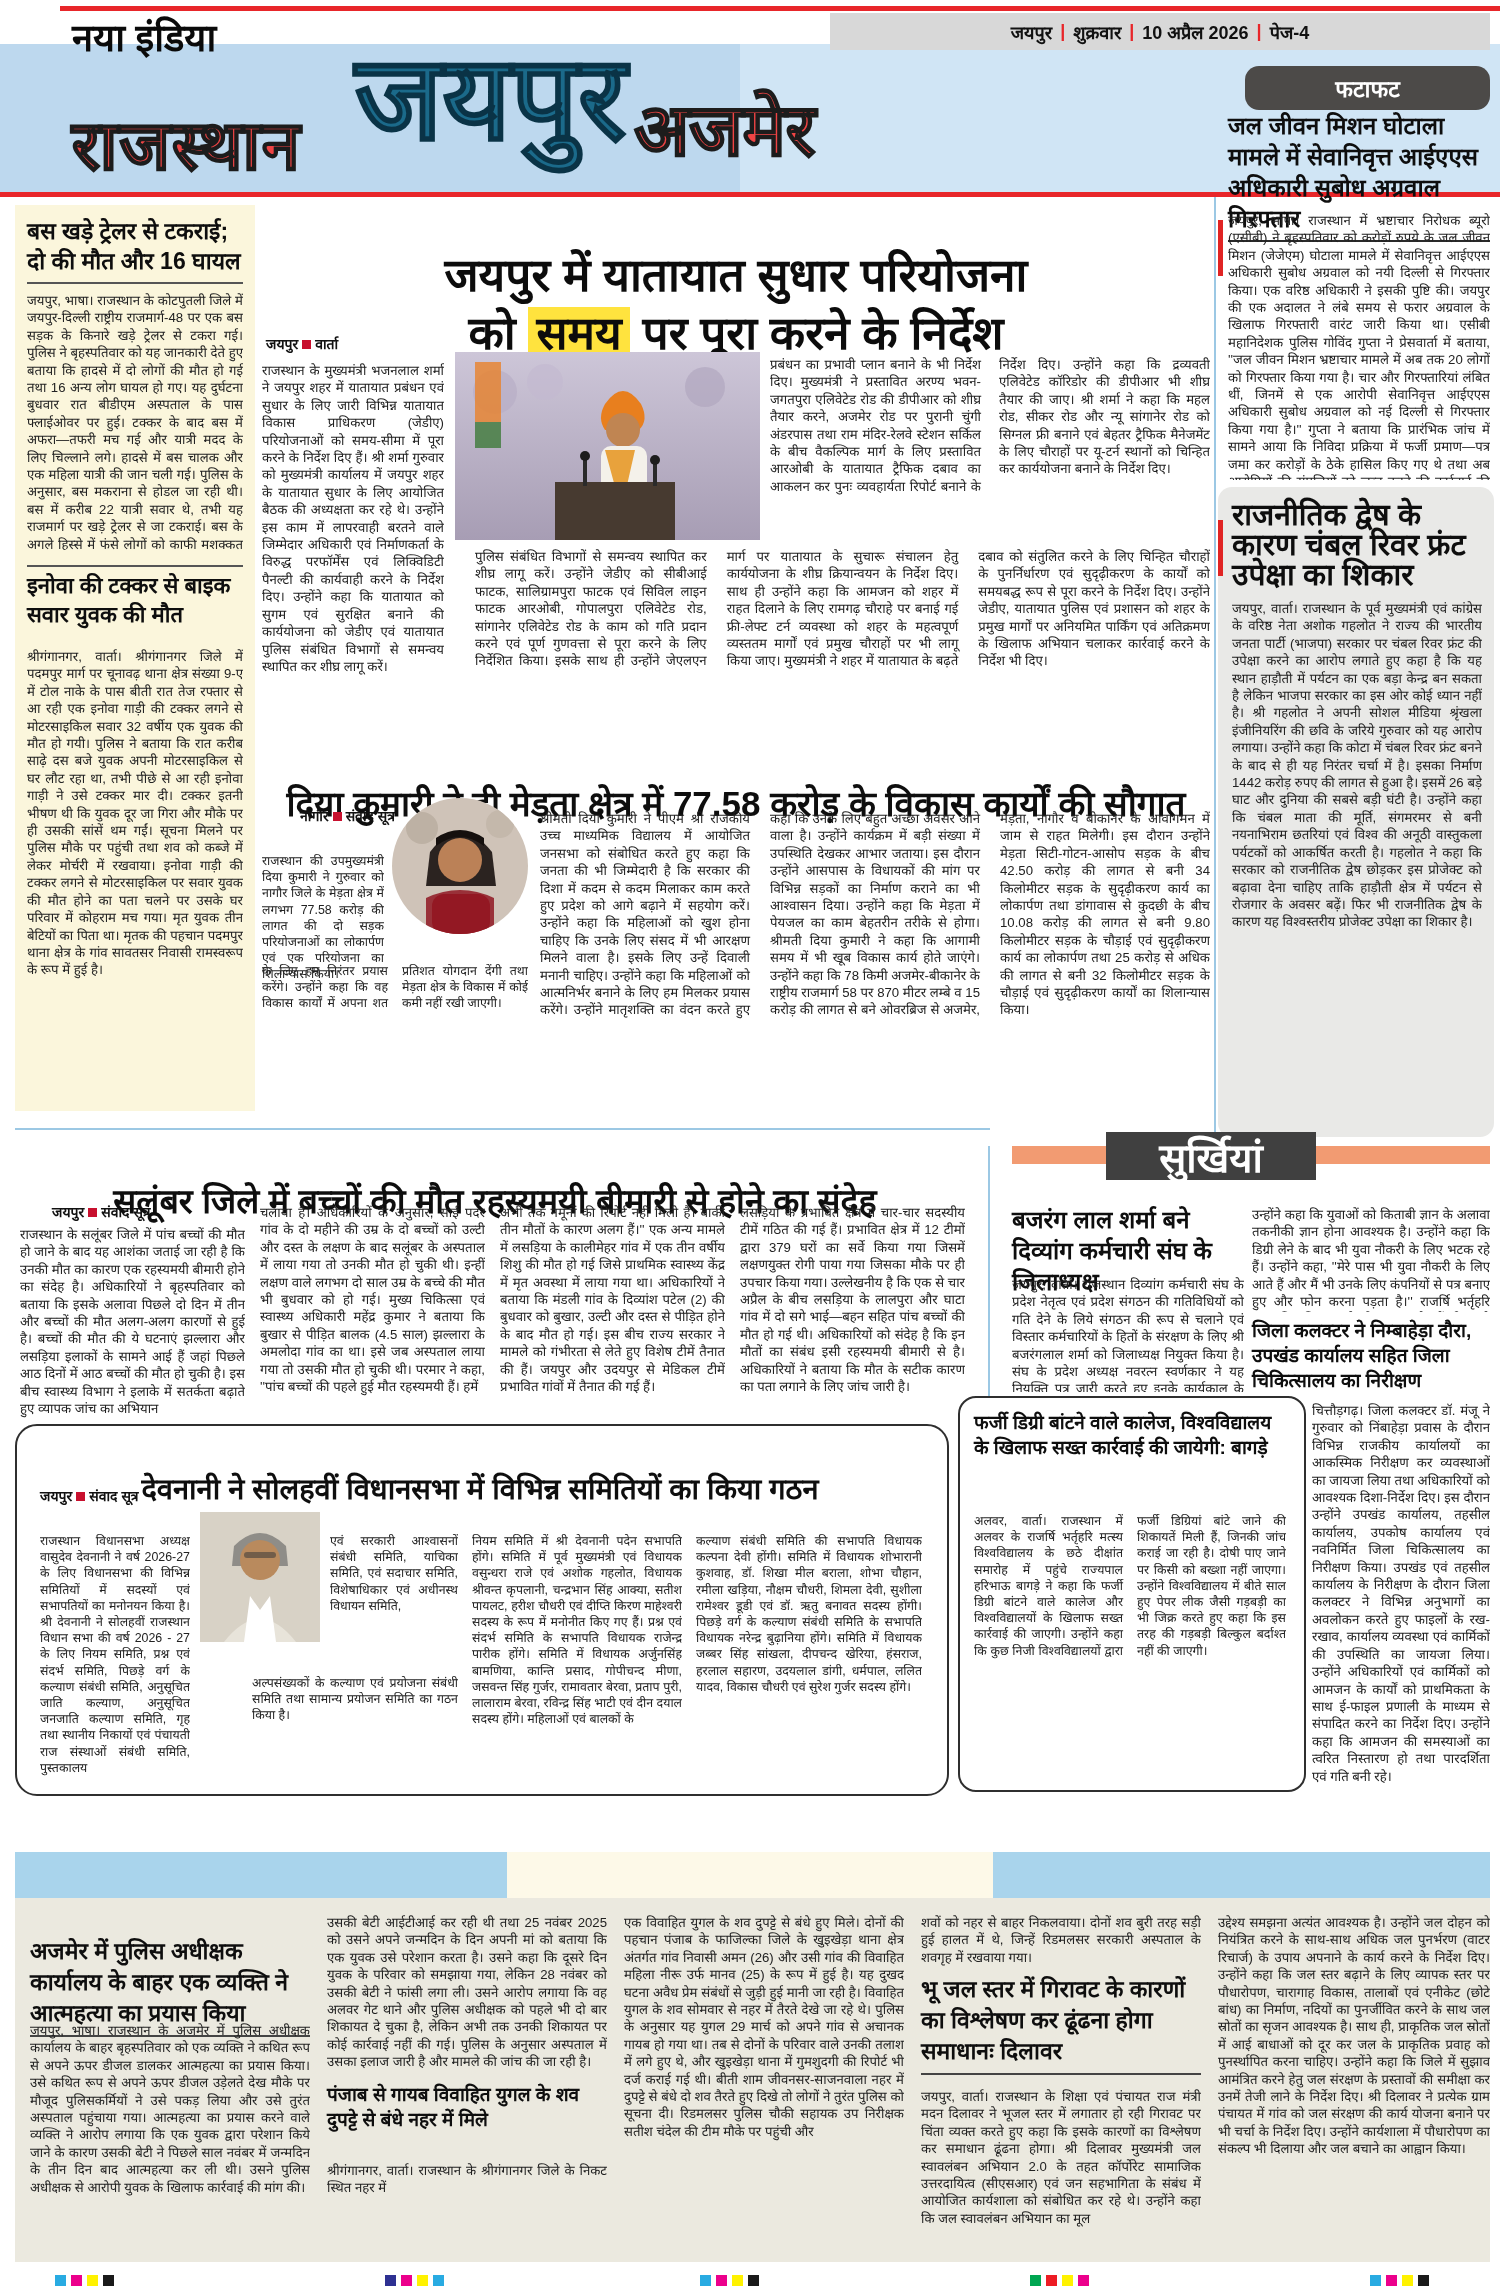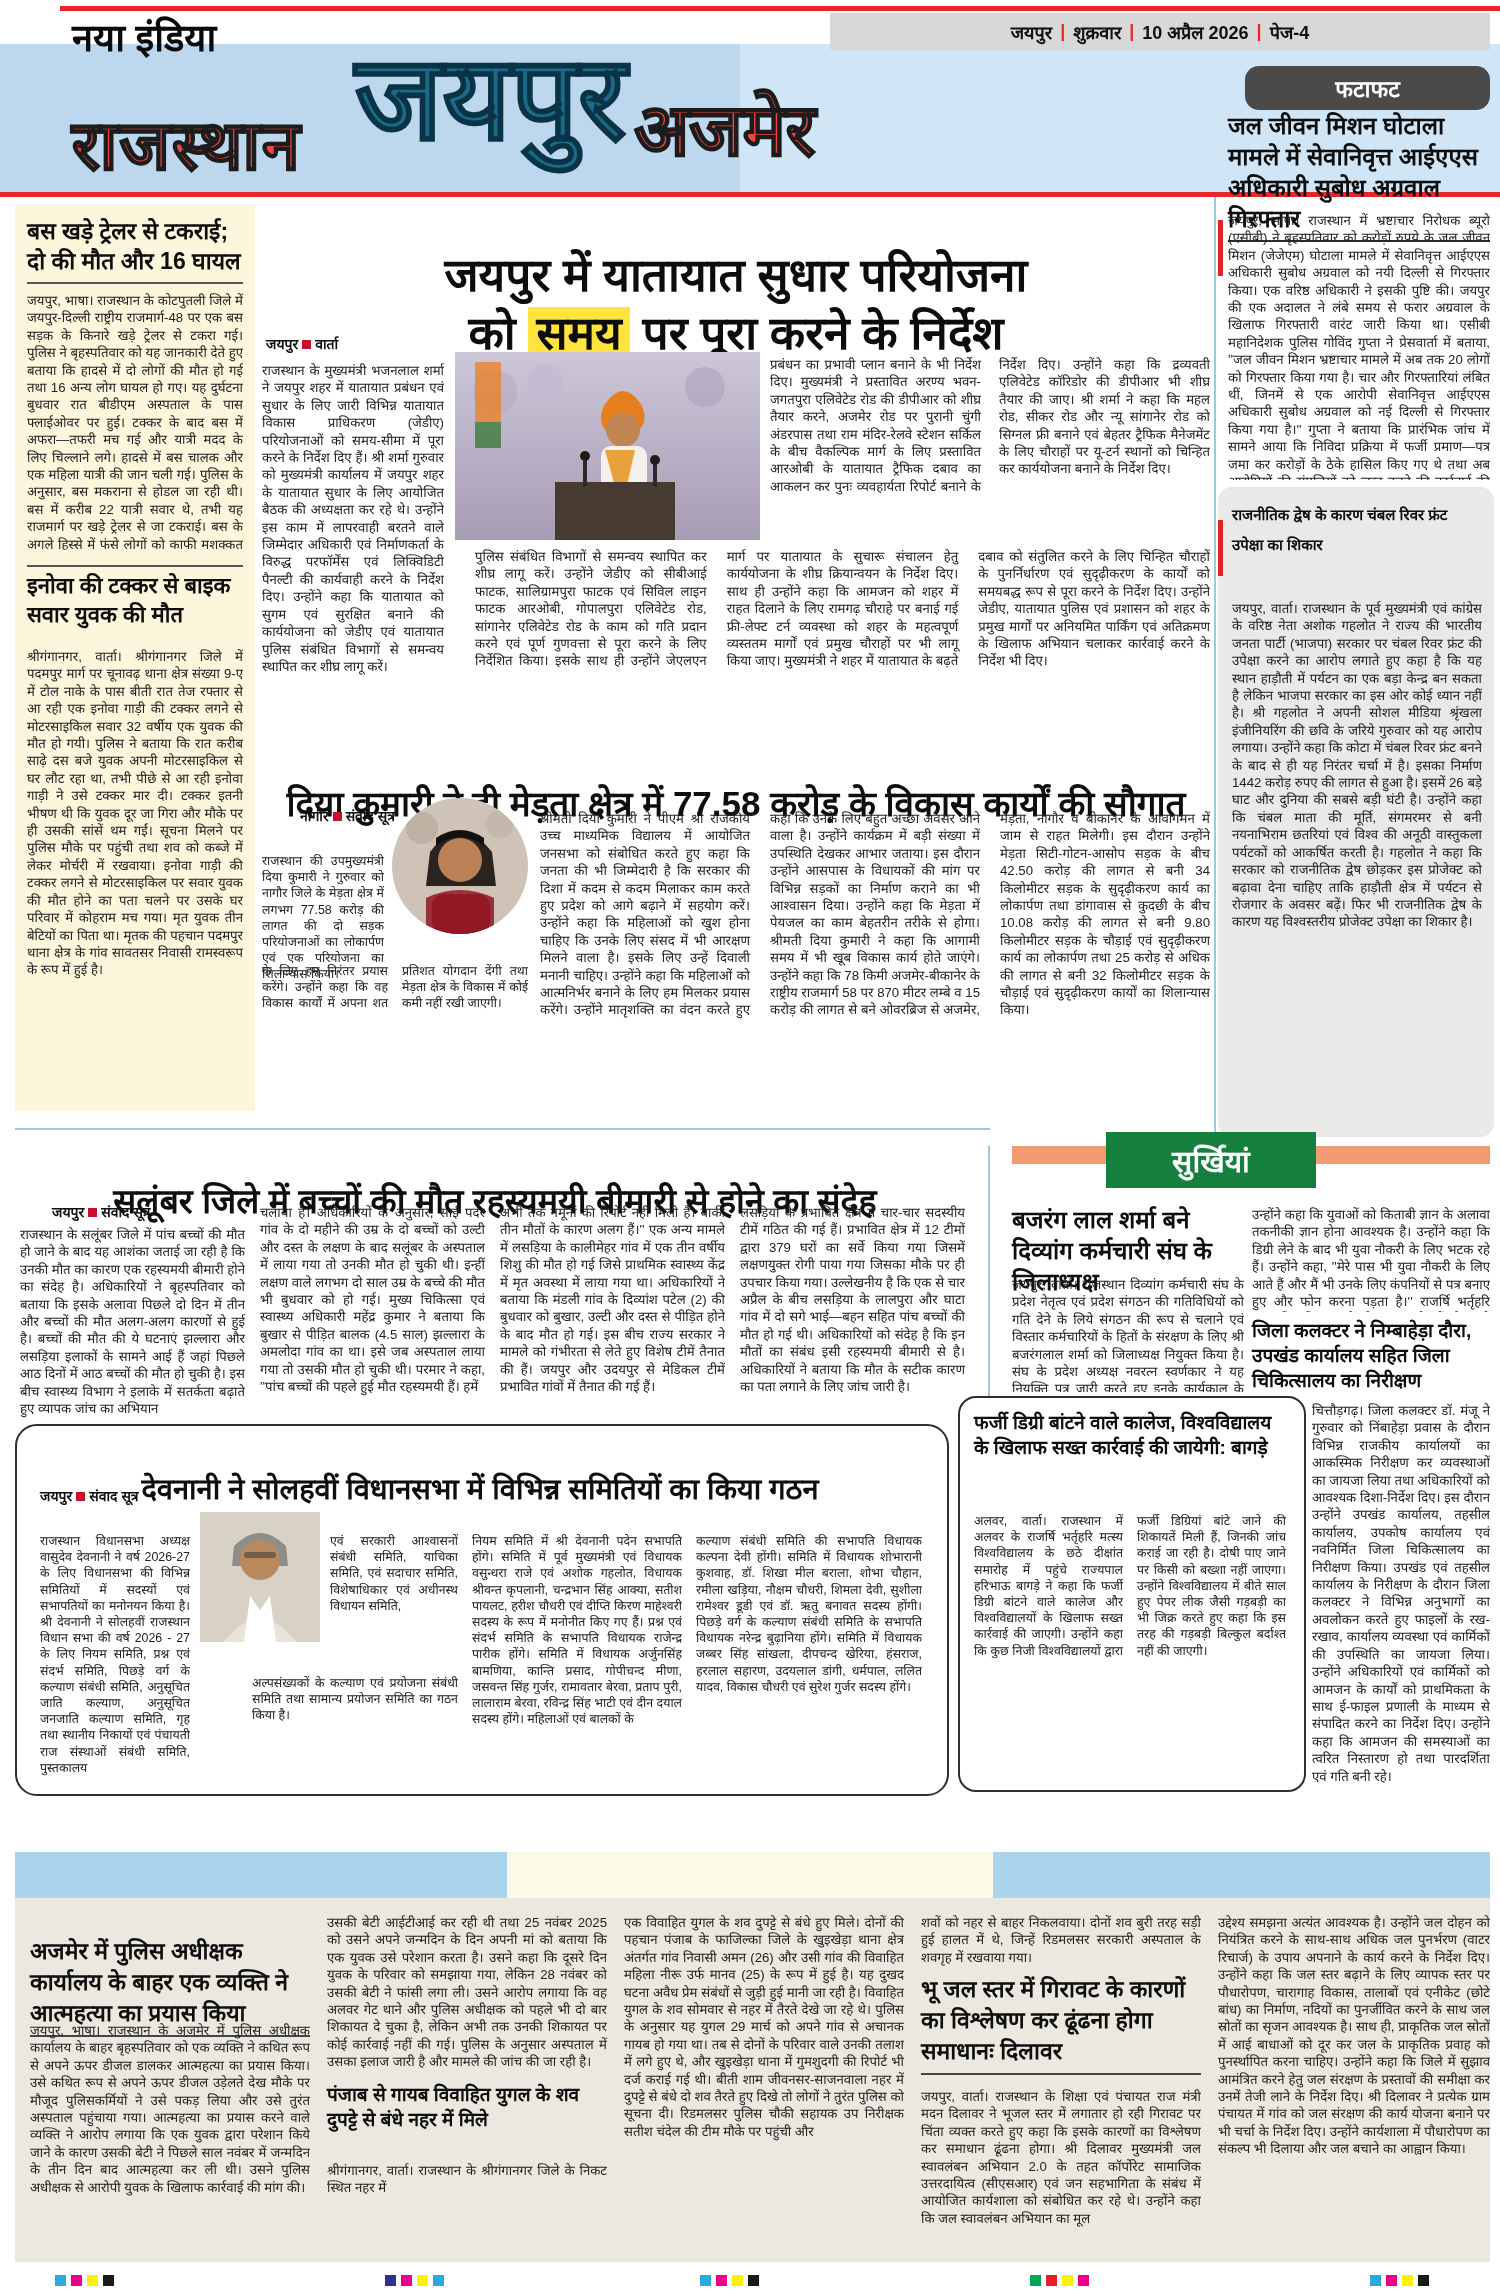--- a/index.html
+++ b/index.html
@@ -48,21 +48,21 @@
   </div>
   <div class="abs" style="left:0;top:192px;width:1500px;height:5px;background:#e8262a;"></div>
 
   <div class="abs" style="left:1245px;top:66px;width:245px;height:44px;background:#4c4a48;border-radius:14px;color:#fff;font-size:23px;font-weight:800;display:flex;align-items:center;justify-content:center;">फटाफट</div>
   <div class="abs vrule" style="left:1214px;top:197px;height:940px;"></div>
   <div class="abs redbar" style="left:1218px;top:220px;height:56px;"></div>
   <div class="abs hl underl" style="left:1228px;top:110px;width:262px;font-size:24px;line-height:31px;">जल जीवन मिशन घोटाला मामले में सेवानिवृत्त आईएएस अधिकारी सुबोध अग्रवाल गिरफ्तार</div>
   <div class="abs body-txt clip" style="left:1228px;top:212px;width:262px;height:268px;">जयपुर, भाषा। राजस्थान में भ्रष्टाचार निरोधक ब्यूरो (एसीबी) ने बृहस्पतिवार को करोड़ों रुपये के जल जीवन मिशन (जेजेएम) घोटाला मामले में सेवानिवृत्त आईएएस अधिकारी सुबोध अग्रवाल को नयी दिल्ली से गिरफ्तार किया। एक वरिष्ठ अधिकारी ने इसकी पुष्टि की। जयपुर की एक अदालत ने लंबे समय से फरार अग्रवाल के खिलाफ गिरफ्तारी वारंट जारी किया था। एसीबी महानिदेशक पुलिस गोविंद गुप्ता ने प्रेसवार्ता में बताया, ''जल जीवन मिशन भ्रष्टाचार मामले में अब तक 20 लोगों को गिरफ्तार किया गया है। चार और गिरफ्तारियां लंबित थीं, जिनमें से एक आरोपी सेवानिवृत्त आईएएस अधिकारी सुबोध अग्रवाल को नई दिल्ली से गिरफ्तार किया गया है।'' गुप्ता ने बताया कि प्रारंभिक जांच में सामने आया कि निविदा प्रक्रिया में फर्जी प्रमाण—पत्र जमा कर करोड़ों के ठेके हासिल किए गए थे तथा अब आरोपियों की संपत्तियों को जब्त करने की कार्रवाई की जाएगी।</div>
   <div class="abs" style="left:1218px;top:487px;width:276px;height:650px;background:#e9e9e7;border-radius:14px;"></div>
   <div class="abs redbar" style="left:1218px;top:520px;height:56px;"></div>
-  <div class="abs hl" style="left:1232px;top:500px;width:250px;font-size:15px;line-height:30px;">राजनीतिक द्वेष के कारण चंबल रिवर फ्रंट उपेक्षा का शिकार</div>
+  <div class="abs hl" style="left:1232px;top:500px;width:250px;font-size:30px;line-height:30px;">राजनीतिक द्वेष के कारण चंबल रिवर फ्रंट उपेक्षा का शिकार</div>
   <div class="abs body-txt clip" style="left:1232px;top:600px;width:250px;height:525px;">जयपुर, वार्ता। राजस्थान के पूर्व मुख्यमंत्री एवं कांग्रेस के वरिष्ठ नेता अशोक गहलोत ने राज्य की भारतीय जनता पार्टी (भाजपा) सरकार पर चंबल रिवर फ्रंट की उपेक्षा करने का आरोप लगाते हुए कहा है कि यह स्थान हाड़ौती में पर्यटन का एक बड़ा केन्द्र बन सकता है लेकिन भाजपा सरकार का इस ओर कोई ध्यान नहीं है। श्री गहलोत ने अपनी सोशल मीडिया श्रृंखला इंजीनियरिंग की छवि के जरिये गुरुवार को यह आरोप लगाया। उन्होंने कहा कि कोटा में चंबल रिवर फ्रंट बनने के बाद से ही यह निरंतर चर्चा में है। इसका निर्माण 1442 करोड़ रुपए की लागत से हुआ है। इसमें 26 बड़े घाट और दुनिया की सबसे बड़ी घंटी है। उन्होंने कहा कि चंबल माता की मूर्ति, संगमरमर से बनी नयनाभिराम छतरियां एवं विश्व की अनूठी वास्तुकला पर्यटकों को आकर्षित करती है। गहलोत ने कहा कि सरकार को राजनीतिक द्वेष छोड़कर इस प्रोजेक्ट को बढ़ावा देना चाहिए ताकि हाड़ौती क्षेत्र में पर्यटन से रोजगार के अवसर बढ़ें। फिर भी राजनीतिक द्वेष के कारण यह विश्वस्तरीय प्रोजेक्ट उपेक्षा का शिकार है।</div>
 
   <div class="abs cream" style="left:15px;top:205px;width:240px;height:906px;"></div>
   <div class="abs hl underl" style="left:27px;top:216px;width:216px;font-size:23px;line-height:30px;border-color:#555;">बस खड़े ट्रेलर से टकराई; दो की मौत और 16 घायल</div>
   <div class="abs body-txt clip" style="left:27px;top:292px;width:216px;height:258px;">जयपुर, भाषा। राजस्थान के कोटपुतली जिले में जयपुर-दिल्ली राष्ट्रीय राजमार्ग-48 पर एक बस सड़क के किनारे खड़े ट्रेलर से टकरा गई। पुलिस ने बृहस्पतिवार को यह जानकारी देते हुए बताया कि हादसे में दो लोगों की मौत हो गई तथा 16 अन्य लोग घायल हो गए। यह दुर्घटना बुधवार रात बीडीएम अस्पताल के पास फ्लाईओवर पर हुई। टक्कर के बाद बस में अफरा—तफरी मच गई और यात्री मदद के लिए चिल्लाने लगे। हादसे में बस चालक और एक महिला यात्री की जान चली गई। पुलिस के अनुसार, बस मकराना से होडल जा रही थी। बस में करीब 22 यात्री सवार थे, तभी यह राजमार्ग पर खड़े ट्रेलर से जा टकराई। बस के अगले हिस्से में फंसे लोगों को काफी मशक्कत के बाद बाहर निकाला गया, कुछ यात्रियों को गंभीर चोटें आईं। कोटपुतली थाना प्रभारी राजेश शर्मा ने बताया कि क्षतिग्रस्त बस को मौके से हटाया गया और यातायात बहाल किया गया। उन्होंने कहा, ''ट्रेलर चालक फरार हो गया। आगे की कार्रवाई की जा रही है।'' उन्होंने बताया कि मृतकों की पहचान बस चालक चंद्रमोहन एवं महिला यात्री बिच्छू देवी के रूप में हुई है। थाना प्रभारी ने बताया कि घायलों को सरकारी अस्पताल में भर्ती कराया गया, जहां प्राथमिक उपचार के बाद छुट्टी दे दी गई।</div>
   <div class="abs hl" style="left:27px;top:565px;width:216px;font-size:22px;line-height:29px;border-top:2px solid #555;padding-top:4px;">इनोवा की टक्कर से बाइक सवार युवक की मौत</div>
   <div class="abs body-txt clip" style="left:27px;top:648px;width:216px;height:452px;">श्रीगंगानगर, वार्ता। श्रीगंगानगर जिले में पदमपुर मार्ग पर चूनावढ़ थाना क्षेत्र संख्या 9-ए में टोल नाके के पास बीती रात तेज रफ्तार से आ रही एक इनोवा गाड़ी की टक्कर लगने से मोटरसाइकिल सवार 32 वर्षीय एक युवक की मौत हो गयी। पुलिस ने बताया कि रात करीब साढ़े दस बजे युवक अपनी मोटरसाइकिल से घर लौट रहा था, तभी पीछे से आ रही इनोवा गाड़ी ने उसे टक्कर मार दी। टक्कर इतनी भीषण थी कि युवक दूर जा गिरा और मौके पर ही उसकी सांसें थम गईं। सूचना मिलने पर पुलिस मौके पर पहुंची तथा शव को कब्जे में लेकर मोर्चरी में रखवाया। इनोवा गाड़ी की टक्कर लगने से मोटरसाइकिल पर सवार युवक की मौत होने का पता चलने पर उसके घर परिवार में कोहराम मच गया। मृत युवक तीन बेटियों का पिता था। मृतक की पहचान पदमपुर थाना क्षेत्र के गांव सावतसर निवासी रामस्वरूप के रूप में हुई है।</div>
 
   <div class="abs center" style="left:262px;top:214px;width:948px;font-size:46px;line-height:58px;font-weight:800;color:#0c0c0c;">
     <div>जयपुर में यातायात सुधार परियोजना</div>
@@ -131,21 +131,21 @@
   <div class="abs center hl" style="left:15px;top:1148px;width:960px;font-size:34px;line-height:42px;">सलूंबर जिले में बच्चों की मौत रहस्यमयी बीमारी से होने का संदेह</div>
   <div class="abs byline" style="left:52px;top:1202px;">
     <span>जयपुर</span><span class="sq"></span><span>संवाद सूत्र</span>
   </div>
   <div class="abs body-txt clip" style="left:20px;top:1226px;width:225px;height:192px;">राजस्थान के सलूंबर जिले में पांच बच्चों की मौत हो जाने के बाद यह आशंका जताई जा रही है कि उनकी मौत का कारण एक रहस्यमयी बीमारी होने का संदेह है। अधिकारियों ने बृहस्पतिवार को बताया कि इसके अलावा पिछले दो दिन में तीन और बच्चों की मौत अलग-अलग कारणों से हुई है। बच्चों की मौत की ये घटनाएं झल्लारा और लसड़िया इलाकों के सामने आई हैं जहां पिछले आठ दिनों में आठ बच्चों की मौत हो चुकी है। इस बीच स्वास्थ्य विभाग ने इलाके में सतर्कता बढ़ाते हुए व्यापक जांच का अभियान</div>
   <div class="abs body-txt clip" style="left:260px;top:1204px;width:225px;height:214px;">चलाया है। अधिकारियों के अनुसार, साई पदर गांव के दो महीने की उम्र के दो बच्चों को उल्टी और दस्त के लक्षण के बाद सलूंबर के अस्पताल में लाया गया तो उनकी मौत हो चुकी थी। इन्हीं लक्षण वाले लगभग दो साल उम्र के बच्चे की मौत भी बुधवार को हो गई। मुख्य चिकित्सा एवं स्वास्थ्य अधिकारी महेंद्र कुमार ने बताया कि बुखार से पीड़ित बालक (4.5 साल) झल्लारा के अमलोदा गांव का था। इसे जब अस्पताल लाया गया तो उसकी मौत हो चुकी थी। परमार ने कहा, ''पांच बच्चों की पहले हुई मौत रहस्यमयी हैं। हमें</div>
   <div class="abs body-txt clip" style="left:500px;top:1204px;width:225px;height:214px;">अभी तक नमूनों की रिपोर्ट नहीं मिली है। बाकी तीन मौतों के कारण अलग हैं।'' एक अन्य मामले में लसड़िया के कालीमेहर गांव में एक तीन वर्षीय शिशु की मौत हो गई जिसे प्राथमिक स्वास्थ्य केंद्र में मृत अवस्था में लाया गया था। अधिकारियों ने बताया कि मंडली गांव के दिव्यांश पटेल (2) की बुधवार को बुखार, उल्टी और दस्त से पीड़ित होने के बाद मौत हो गई। इस बीच राज्य सरकार ने मामले को गंभीरता से लेते हुए विशेष टीमें तैनात की हैं। जयपुर और उदयपुर से मेडिकल टीमें प्रभावित गांवों में तैनात की गई हैं।</div>
   <div class="abs body-txt clip" style="left:740px;top:1204px;width:225px;height:214px;">लसड़िया के प्रभावित क्षेत्र में चार-चार सदस्यीय टीमें गठित की गई हैं। प्रभावित क्षेत्र में 12 टीमों द्वारा 379 घरों का सर्वे किया गया जिसमें लक्षणयुक्त रोगी पाया गया जिसका मौके पर ही उपचार किया गया। उल्लेखनीय है कि एक से चार अप्रैल के बीच लसड़िया के लालपुरा और घाटा गांव में दो सगे भाई—बहन सहित पांच बच्चों की मौत हो गई थी। अधिकारियों को संदेह है कि इन मौतों का संबंध इसी रहस्यमयी बीमारी से है। अधिकारियों ने बताया कि मौत के सटीक कारण का पता लगाने के लिए जांच जारी है।</div>
 
   <div class="abs" style="left:1012px;top:1146px;width:478px;height:18px;background:#f29b72;"></div>
-  <div class="abs" style="left:1106px;top:1132px;width:210px;height:56px;background:#15803d;color:#fff;font-size:30px;font-weight:800;display:flex;align-items:center;justify-content:center;">सुर्खियां</div>
+  <div class="abs" style="left:1106px;top:1132px;width:210px;height:48px;background:#404040;color:#fff;font-size:40px;font-weight:800;display:flex;align-items:center;justify-content:center;">सुर्खियां</div>
   <div class="abs hl" style="left:1012px;top:1204px;width:232px;font-size:24px;line-height:31px;">बजरंग लाल शर्मा बने दिव्यांग कर्मचारी संघ के जिलाध्यक्ष</div>
   <div class="abs body-txt clip" style="left:1012px;top:1276px;width:232px;height:116px;">जयपुर, वार्ता। राजस्थान दिव्यांग कर्मचारी संघ के प्रदेश नेतृत्व एवं प्रदेश संगठन की गतिविधियों को गति देने के लिये संगठन की रूप से चलाने एवं विस्तार कर्मचारियों के हितों के संरक्षण के लिए श्री बजरंगलाल शर्मा को जिलाध्यक्ष नियुक्त किया है। संघ के प्रदेश अध्यक्ष नवरत्न स्वर्णकार ने यह नियुक्ति पत्र जारी करते हुए इनके कार्यकाल के लिए शुभकामनाएं दी हैं। इस नियुक्ति पर अखिल राजस्थान राज्य कर्मचारी संयुक्त महासंघ (एकीकृत) के जिलाध्यक्ष सुरेन्द्र मान ने विश्वास जताया कि उनके नेतृत्व में दिव्यांग कर्मचारियों को एक सशक्त मंच मिलेगा।</div>
   <div class="abs body-txt clip" style="left:1252px;top:1206px;width:238px;height:106px;">उन्होंने कहा कि युवाओं को किताबी ज्ञान के अलावा तकनीकी ज्ञान होना आवश्यक है। उन्होंने कहा कि डिग्री लेने के बाद भी युवा नौकरी के लिए भटक रहे हैं। उन्होंने कहा, ''मेरे पास भी युवा नौकरी के लिए आते हैं और मैं भी उनके लिए कंपनियों से पत्र बनाए हुए और फोन करना पड़ता है।'' राजर्षि भर्तृहरि मत्स्य विश्वविद्यालय के दीक्षांत समारोह में श्री बागड़े ने पीएचडी करने वाले स्टूडेंट्स को गोल्ड मेडल दिये। साथ ही विश्वविद्यालय में बेहतर प्रदर्शन करने वाले स्टूडेंट्स को गोल्ड मेडल दिये।</div>
   <div class="abs hl" style="left:1252px;top:1318px;width:238px;font-size:19px;line-height:25px;">जिला कलक्टर ने निम्बाहेड़ा दौरा, उपखंड कार्यालय सहित जिला चिकित्सालय का निरीक्षण</div>
   <div class="abs body-txt clip" style="left:1312px;top:1402px;width:178px;height:384px;">चित्तौड़गढ़। जिला कलक्टर डॉ. मंजू ने गुरुवार को निंबाहेड़ा प्रवास के दौरान विभिन्न राजकीय कार्यालयों का आकस्मिक निरीक्षण कर व्यवस्थाओं का जायजा लिया तथा अधिकारियों को आवश्यक दिशा-निर्देश दिए। इस दौरान उन्होंने उपखंड कार्यालय, तहसील कार्यालय, उपकोष कार्यालय एवं नवनिर्मित जिला चिकित्सालय का निरीक्षण किया। उपखंड एवं तहसील कार्यालय के निरीक्षण के दौरान जिला कलक्टर ने विभिन्न अनुभागों का अवलोकन करते हुए फाइलों के रख-रखाव, कार्यालय व्यवस्था एवं कार्मिकों की उपस्थिति का जायजा लिया। उन्होंने अधिकारियों एवं कार्मिकों को आमजन के कार्यों को प्राथमिकता के साथ ई-फाइल प्रणाली के माध्यम से संपादित करने का निर्देश दिए। उन्होंने कहा कि आमजन की समस्याओं का त्वरित निस्तारण हो तथा पारदर्शिता एवं गति बनी रहे।</div>
 
   <div class="abs" style="left:958px;top:1396px;width:344px;height:392px;border:2px solid #2f2f2f;border-radius:18px;background:#fff;"></div>
   <div class="abs hl" style="left:974px;top:1410px;width:312px;font-size:19px;line-height:25px;">फर्जी डिग्री बांटने वाले कालेज, विश्वविद्यालय के खिलाफ सख्त कार्रवाई की जायेगी: बागड़े</div>
   <div class="abs body-sm clip" style="left:974px;top:1492px;width:312px;height:282px;column-count:2;column-gap:14px;">अलवर, वार्ता। राजस्थान में अलवर के राजर्षि भर्तृहरि मत्स्य विश्वविद्यालय के छठे दीक्षांत समारोह में पहुंचे राज्यपाल हरिभाऊ बागड़े ने कहा कि फर्जी डिग्री बांटने वाले कालेज और विश्वविद्यालयों के खिलाफ सख्त कार्रवाई की जाएगी। उन्होंने कहा कि कुछ निजी विश्वविद्यालयों द्वारा फर्जी डिग्रियां बांटे जाने की शिकायतें मिली हैं, जिनकी जांच कराई जा रही है। दोषी पाए जाने पर किसी को बख्शा नहीं जाएगा। उन्होंने विश्वविद्यालय में बीते साल हुए पेपर लीक जैसी गड़बड़ी का भी जिक्र करते हुए कहा कि इस तरह की गड़बड़ी बिल्कुल बर्दाश्त नहीं की जाएगी।</div>
 

